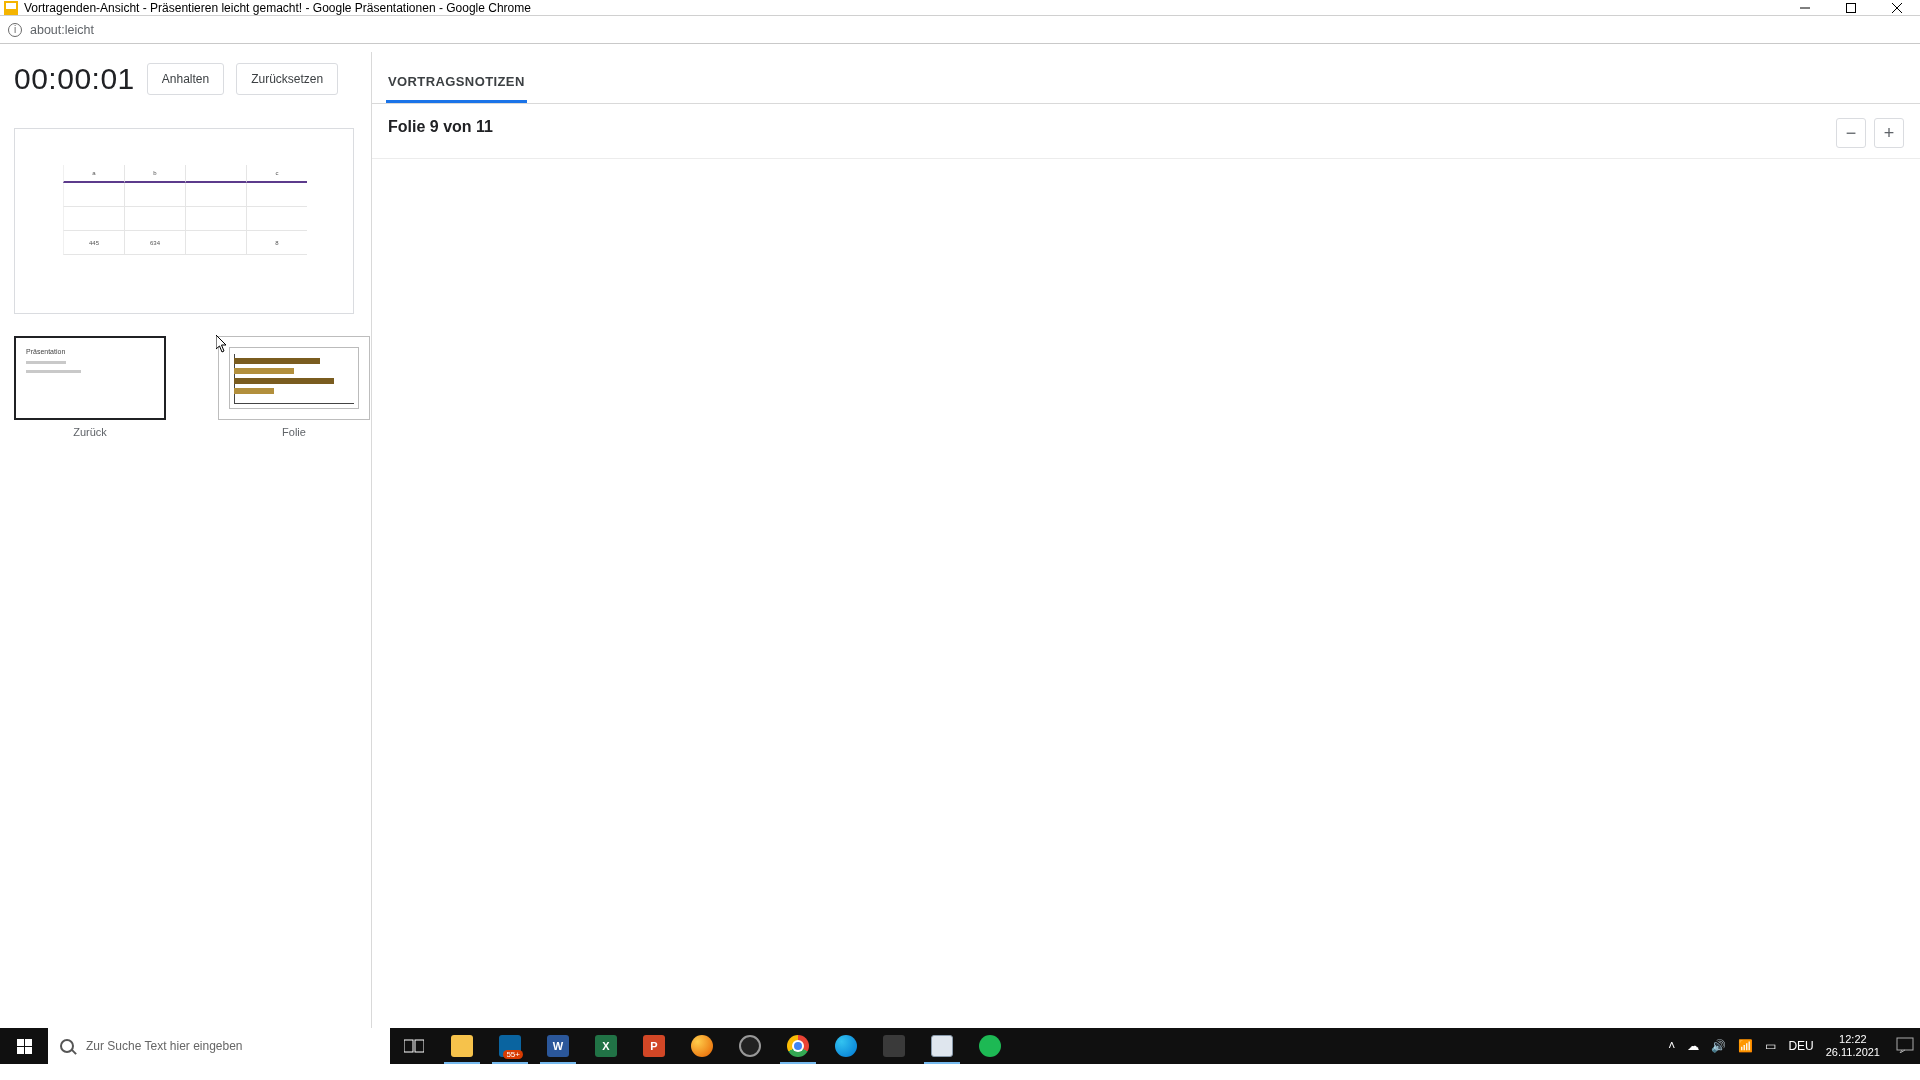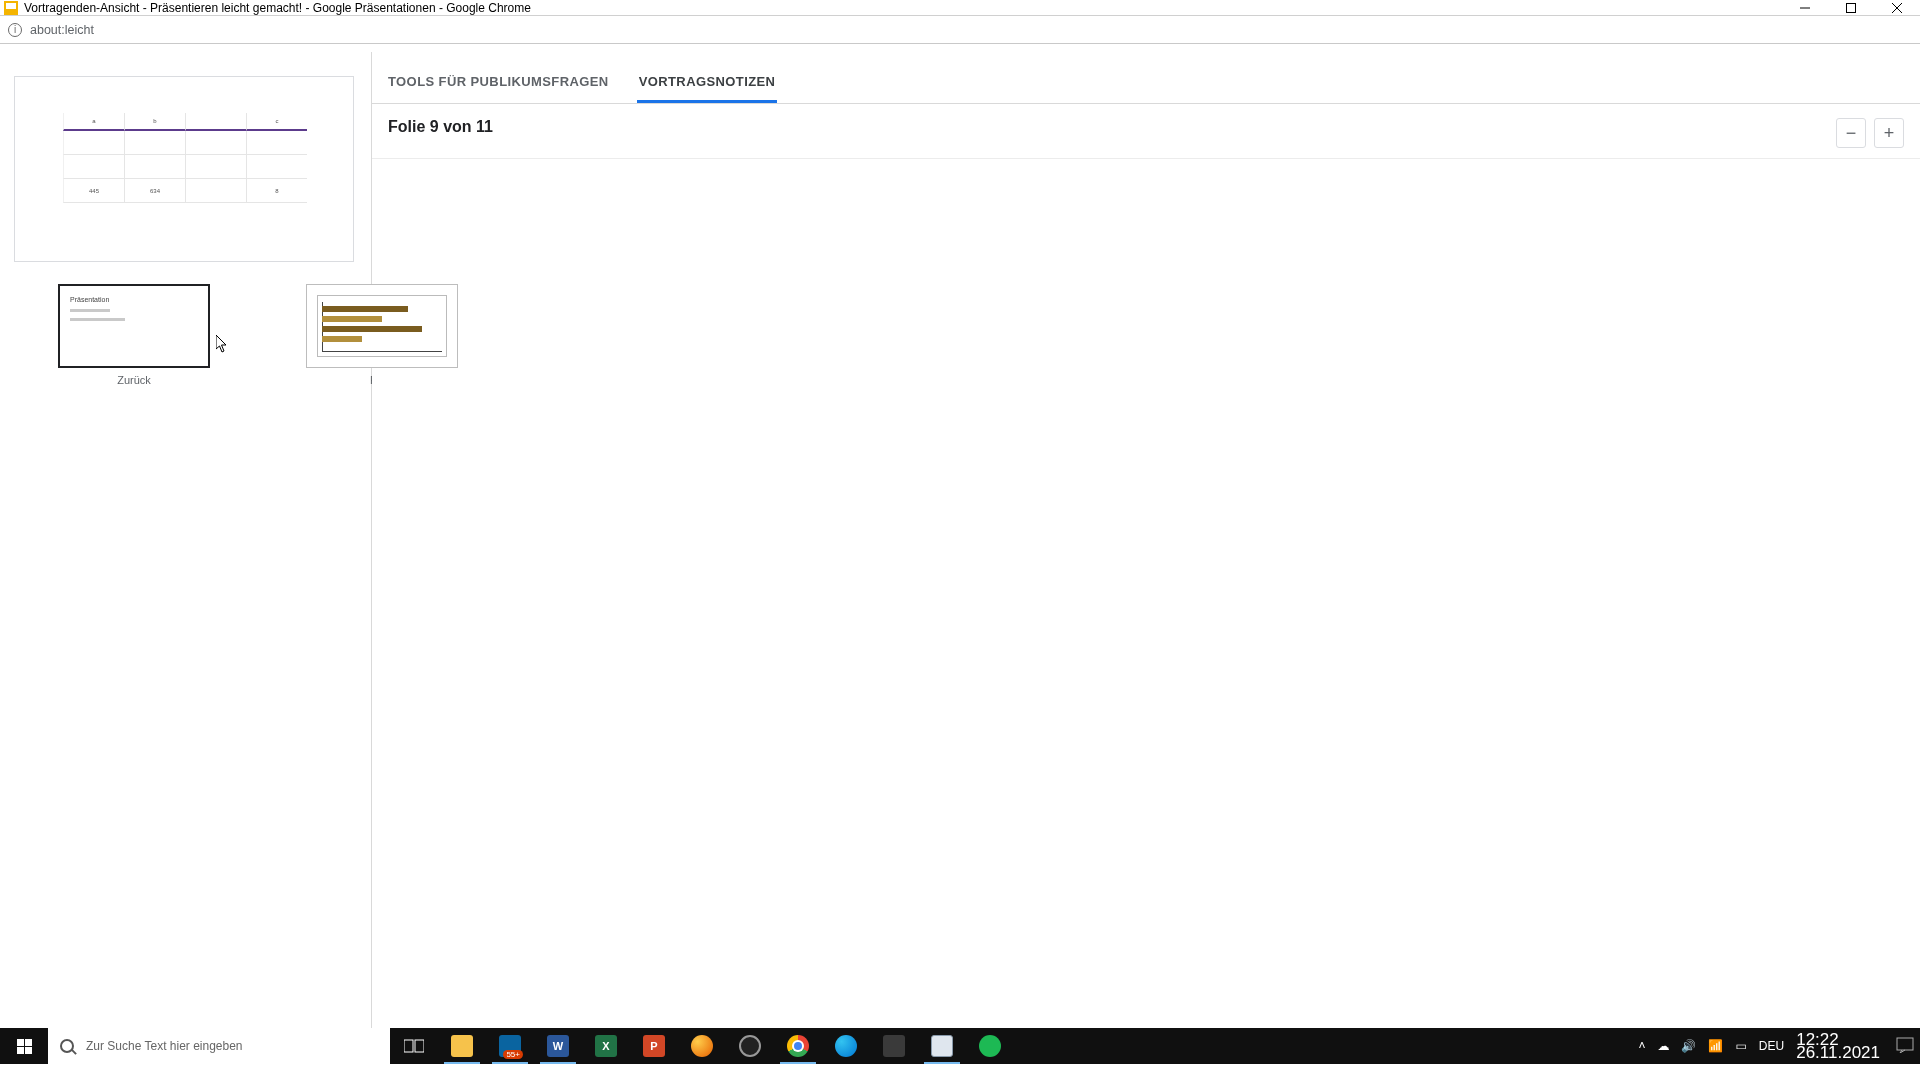--- a/index.html
+++ b/index.html
@@ -70,21 +70,20 @@
            font-size:6px; color:#555; display:flex; align-items:center; justify-content:center;}
   .ct-row.hdr{height:18px;}
   .ct-row.hdr .ct-cell{border-bottom:2px solid #5c3b8c;}
   .ct-cell:first-child{border-left:1px solid #f0f0f0;}
   .ct-cell:last-child{border-right:none;}
 
   .nav-thumbs { display:flex; gap:52px; margin-top:22px; }
   .nav-card {
     width:164px; display:flex; flex-direction:column; align-items:center; gap:6px;
     cursor:pointer;
-    margin-left:44px;
   }
   .nav-card .frame{
     width:152px; height:84px; border:1px solid #bdbdbd; background:#fff; position:relative;
     display:flex; align-items:center; justify-content:center;
   }
   .nav-card.prev .frame{ border:2px solid #202124; }
   .nav-card.prev .frame::before{
     content:""; position:absolute; left:-2px; top:-2px; bottom:-2px; width:6px;
   }
   .nav-card .cap{ font-size:11px; color:#5f6368; }
@@ -146,21 +145,21 @@
     width:342px; height:36px; background:#fff; color:#666; display:flex; align-items:center;
     padding-left:12px; gap:12px;
   }
   .search .mag{width:14px;height:14px;border:2px solid #555;border-radius:50%;position:relative;}
   .search .mag::after{content:"";position:absolute;width:6px;height:2px;background:#555;right:-5px;bottom:-2px;transform:rotate(45deg);}
   .tb-icons{display:flex; height:36px;}
   .tb-btn{width:48px;height:36px;display:flex;align-items:center;justify-content:center;position:relative;}
   .tb-btn.active::after{content:"";position:absolute;left:6px;right:6px;bottom:0;height:2px;background:#76b9ed;}
   .tb-ic{width:22px;height:22px;border-radius:3px;}
   .tray{margin-left:auto; display:flex; align-items:center; gap:12px; padding-right:6px; height:36px;}
-  .tray .clock{ text-align:left; line-height:13px; font-size:17px; padding-right:4px;}
+  .tray .clock{ text-align:center; line-height:13px; font-size:11px; padding-right:4px;}
   .tray .g{color:#fff; font-size:12px;}
 </style>
 </head>
 <body>
 
 <div class="titlebar">
   <div class="favicon"></div>
   <span>Vortragenden-Ansicht - Präsentieren leicht gemacht! - Google Präsentationen - Google Chrome</span>
   <div class="winbtns">
     <div class="winbtn">
@@ -183,20 +182,25 @@
 </div>
 
 <div class="addrbar">
   <div class="info-icon">i</div>
   <span>about:leicht</span>
 </div>
 
 <div class="app">
 
   <div class="sidebar">
+    <div class="timer-row">
+      <div class="timer">00:00:01</div>
+      <button class="tbtn">Anhalten</button>
+      <button class="tbtn">Zurücksetzen</button>
+    </div>
 
 
     <div class="current-thumb">
       <div class="ct-table">
         <div class="ct-row hdr">
           <div class="ct-cell">a</div>
             <div class="ct-cell">b</div>
             <div class="ct-cell"></div>
             <div class="ct-cell">c</div>
         </div>
@@ -242,21 +246,20 @@
               <div class="bar b4"></div>
           </div>
         </div>
         <div class="cap">Folie</div>
       </div>
     </div>
   </div>
 
   <div class="main">
     <div class="tabs">
-      <div class="tab">TOOLS FÜR PUBLIKUMSFRAGEN</div>
       <div class="tab active">VORTRAGSNOTIZEN</div>
     </div>
     <div class="notes-header">
       <div class="notes-title">Folie 9 von 11</div>
       <div class="zoom">
         <div class="zbtn">−</div>
         <div class="zbtn">+</div>
       </div>
     </div>
     <div class="notes-body"></div>

